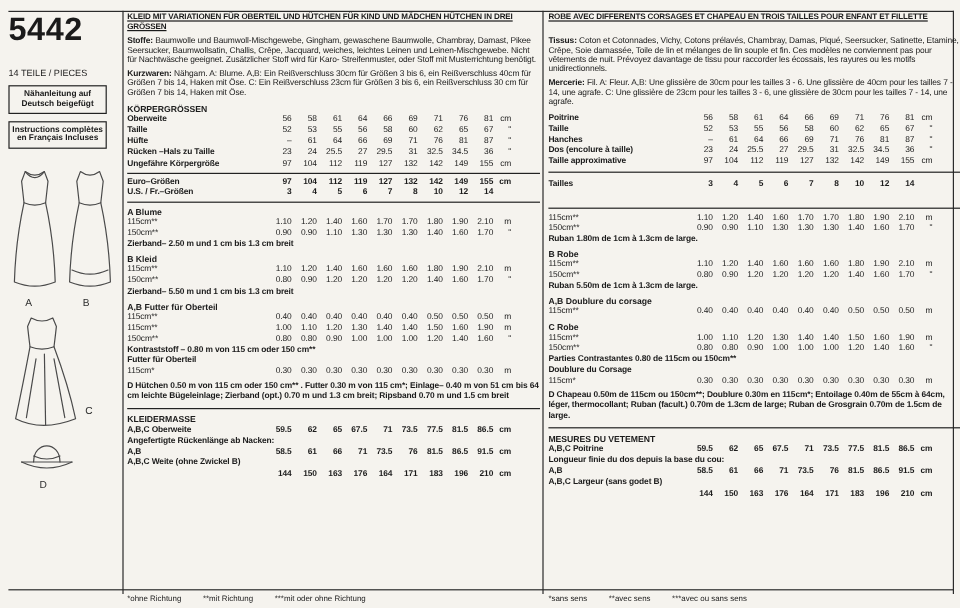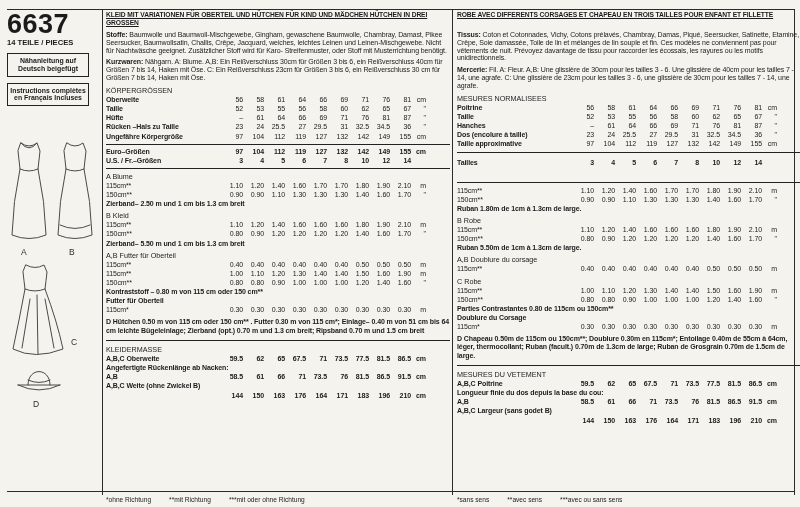--- a/index.html
+++ b/index.html
@@ -6,35 +6,35 @@
   body{width:800px;height:507px;background:#d8d6d1;font-family:"Liberation Sans",sans-serif}
   .sheet{position:relative;width:800px;height:507px;background:#f5f3ee;color:#1b1b1b;overflow:hidden}
   .vline{position:absolute;top:9px;bottom:12px;width:1px;background:#2b2b2b}
   .hline{position:absolute;height:1px;background:#2b2b2b}
   .hline-top{left:7px;right:5px;top:9px}
   .hline-bottom{left:7px;right:5px;bottom:15px}
 
   
   .sidebar{position:absolute;left:7px;top:11px;width:93px;height:482px}
   .pattern-number{font-size:27px;font-weight:bold;line-height:27px;letter-spacing:.5px}
-  .pieces{font-size:7.6px;font-weight:bold;margin-top:0}
+  .pieces{font-size:7.6px;font-weight:normal;margin-top:18px}
   .lang-box{border:1px solid #222;margin-top:6px;padding:3px 2px;text-align:center;
             font-size:6.9px;font-weight:bold;line-height:7.8px;width:76px}
   .sketch{position:absolute}
   .sketch path{fill:none;stroke:#4a4a4a;stroke-width:1;stroke-linejoin:round;stroke-linecap:round}
   .view-letter{position:absolute;font-size:8.5px;color:#2e2e2e}
 
   
   .col{position:absolute;top:11px;width:344px}
   #col-de{left:106px}
   #col-fr{left:457px}
   .col-title{font-size:6.7px;font-weight:bold;text-decoration:underline;line-height:7.8px;
              margin:0 0 4px 0;letter-spacing:-.1px;min-height:16px}
   .body{font-size:7px;line-height:7.8px;margin:0 0 4px 0;letter-spacing:-.1px}
-  .sec-head{font-size:7.2px;font-weight:normal;margin:3px 0 0 0;line-height:9px}
+  .sec-head{font-size:7.2px;font-weight:bold;margin:3px 0 0 0;line-height:9px}
   .note{font-size:7px;font-weight:bold;margin:0;line-height:9px;letter-spacing:-.1px}
   .dpara{margin-top:4px;margin-bottom:2px;line-height:8.2px}
 
   .mtable{font-size:7px;letter-spacing:-.1px}
   .trow{display:flex;line-height:9.2px;white-space:nowrap}
   .trow.bold{font-weight:bold}
   .trow.lb .tlabel{font-weight:bold}
   .tlabel{width:116px;flex:0 0 auto}
   .tcell{width:21px;flex:0 0 auto;text-align:right}
   .tunit{width:15px;flex:0 0 auto;text-align:right}
@@ -51,21 +51,21 @@
 <body>
 
 <div class="sheet">
   <div class="hline hline-top"></div>
   <div class="vline" style="left:102px"></div>
   <div class="vline" style="left:452px"></div>
   <div class="vline" style="left:794px"></div>
   <div class="hline hline-bottom"></div>
 
   <aside class="sidebar">
-    <div class="pattern-number">6637</div>
+    <div class="pattern-number">5442</div>
     <div class="pieces">14 TEILE / PIECES</div>
     <div class="lang-box">Nähanleitung auf Deutsch beigefügt</div>
     <div class="lang-box">Instructions complètes en Français Incluses</div>
 
     <svg class="sketch" style="left:0;top:128px" width="92" height="108" viewBox="0 0 92 108">
       <g>
         <path d="M14 4 Q22 10 30 4 L33 12 Q32 21 31 30 Q38 62 39 96 Q22 103 5 96 Q6 62 13 30 Q12 21 11 12 Z"></path>
         <path d="M13 30 Q22 34 31 30"></path>
         <path d="M14 4 Q22 14 30 4"></path>
       </g>
@@ -395,21 +395,20 @@
           </div>
         </div>
     </div>
   </section>
 
   <section class="col" id="col-fr">
     <h2 class="col-title">ROBE AVEC DIFFERENTS CORSAGES ET CHAPEAU EN TROIS TAILLES POUR ENFANT ET FILLETTE</h2>
     <p class="body"><b>Tissus:</b> <span>Coton et Cotonnades, Vichy, Cotons prélavés, Chambray, Damas, Piqué, Seersucker, Satinette, Etamine, Crêpe, Soie damassée, Toile de lin et mélanges de lin souple et fin. Ces modèles ne conviennent pas pour vêtements de nuit. Prévoyez davantage de tissu pour raccorder les écossais, les rayures ou les motifs unidirectionnels.</span></p>
     <p class="body"><b>Mercerie:</b> <span>Fil. A: Fleur. A,B: Une glissière de 30cm pour les tailles 3 - 6. Une glissière de 40cm pour les tailles 7 - 14, une agrafe. C: Une glissière de 23cm pour les tailles 3 - 6, une glissière de 30cm pour les tailles 7 - 14, une agrafe.</span></p>
 
-    <h3 class="sec-head">MESURES NORMALISEES</h3>
     <div class="mtable">
         <div class="trow lb">
           <span class="tlabel">Poitrine</span>
           <span class="tcell">56</span>
           <span class="tcell">58</span>
           <span class="tcell">61</span>
           <span class="tcell">64</span>
           <span class="tcell">66</span>
           <span class="tcell">69</span>
           <span class="tcell">71</span>

